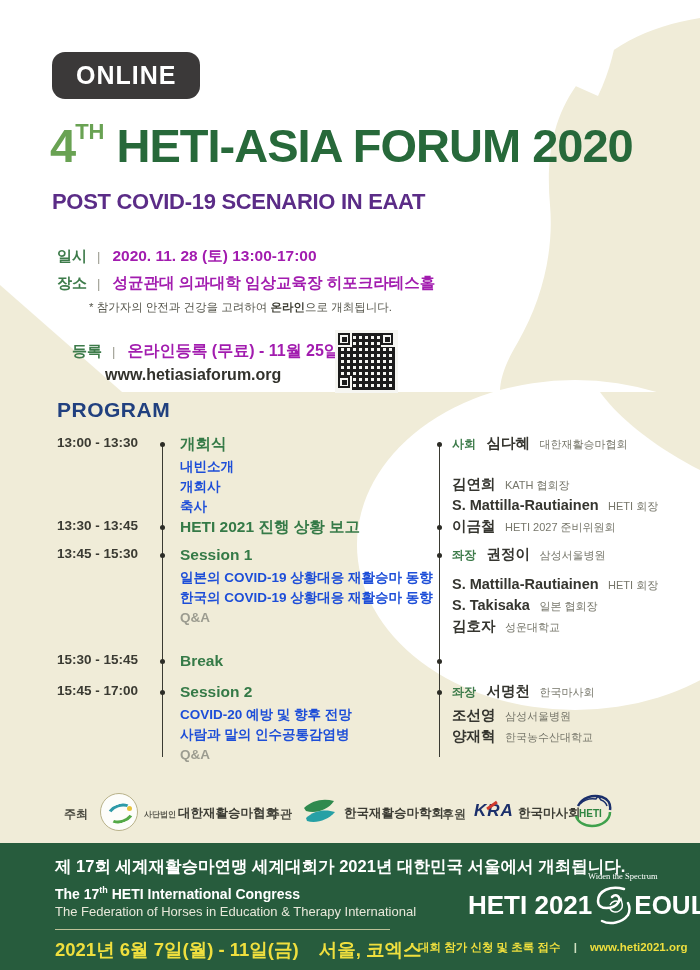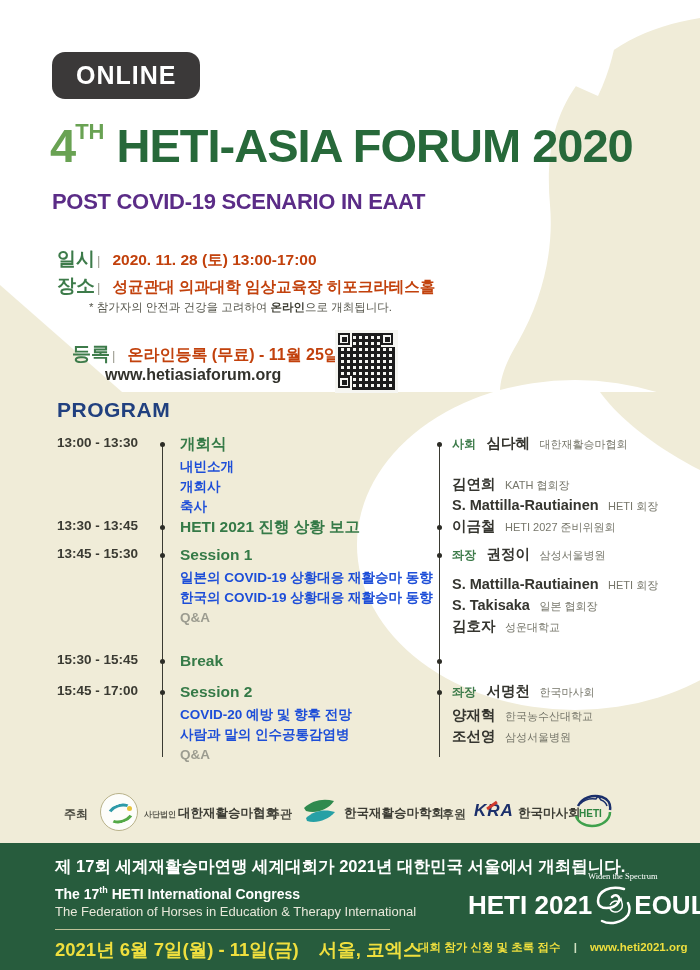--- a/index.html
+++ b/index.html
@@ -16,23 +16,23 @@
 
   
   .title-line{left:50px;top:118px;white-space:nowrap;font-weight:bold;letter-spacing:-1px;
     font-size:47px;color:#27693a;}
   .title-num{color:#69a253;}
   .title-sup{color:#69a253;font-size:22px;vertical-align:23px;letter-spacing:0;}
   .subtitle{left:52px;top:189px;font-size:22px;font-weight:bold;color:#5b2c87;letter-spacing:-0.3px;}
 
   
   .drow{display:flex;align-items:baseline;white-space:nowrap;}
-  .d-label{font-size:19px;font-weight:bold;color:#3d7b4a;width:34px;}
+  .d-label{font-size:15px;font-weight:bold;color:#3d7b4a;width:34px;}
   .d-sep{font-size:13px;color:#9a9a8e;margin:0 12px 0 6px;}
-  .d-value{font-size:15.5px;font-weight:bold;color:#c2410c;}
+  .d-value{font-size:15.5px;font-weight:bold;color:#a21caf;}
   .note{font-size:11.5px;color:#55554b;line-height:18px;}
   .note b{color:#3c3c32;}
   .url{font-size:16px;font-weight:bold;color:#32322c;}
 
   
   .qr{left:338px;top:333px;width:57px;height:57px;background:
       repeating-linear-gradient(0deg,#1c1c1c 0 3px,transparent 3px 6px),
       repeating-linear-gradient(90deg,#1c1c1c 0 3px,#f6f6f2 3px 6px);
       outline:3px solid #f6f6f2;}
   .finder{position:absolute;width:14px;height:14px;background:#f6f6f2;border:0;}
@@ -233,26 +233,26 @@
       <div class="pline pqa">Q&amp;A</div>
     </div>
     <div class="pright">
       <div class="rline rfirst">
         <span class="role">좌장</span>
         <span class="rname">서명천</span>
         <span class="rorg">한국마사회</span>
       </div>
       <div class="m-xs">
         <div class="rline">
+          <span class="rname">조선영</span>
+          <span class="rorg">삼성서울병원</span>
+        </div>
+        <div class="rline">
           <span class="rname">양재혁</span>
           <span class="rorg">한국농수산대학교</span>
-        </div>
-        <div class="rline">
-          <span class="rname">조선영</span>
-          <span class="rorg">삼성서울병원</span>
         </div>
       </div>
     </div>
   </div>
 
   <div class="orgrow">
     <span class="org-label" style="left:64px;">주최</span>
     <span class="logo-circle" style="left:100px;">
       <span class="swoosh"></span>
       <span class="swoosh-dot"></span>

